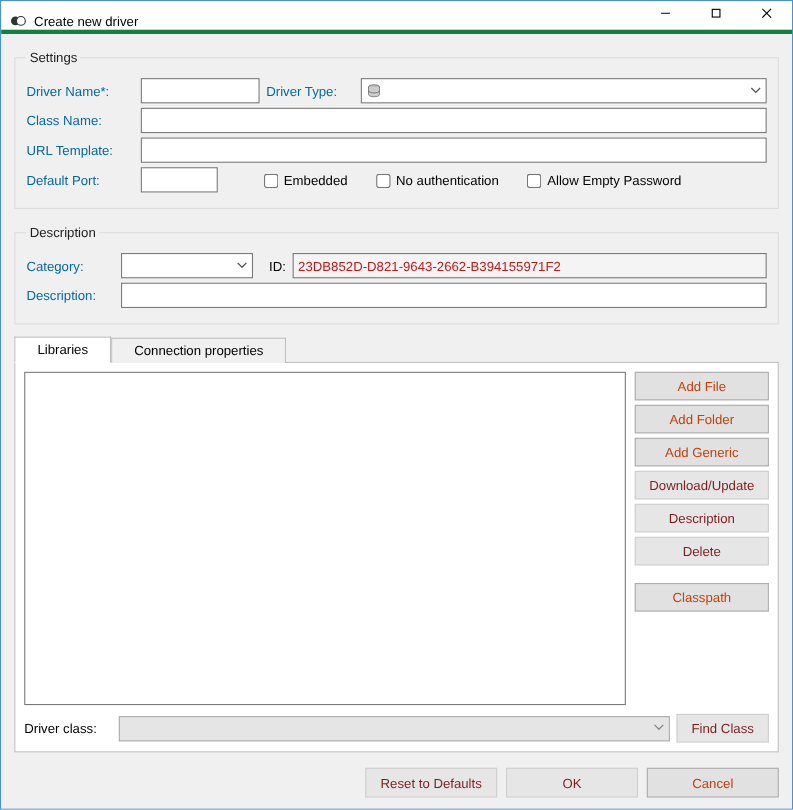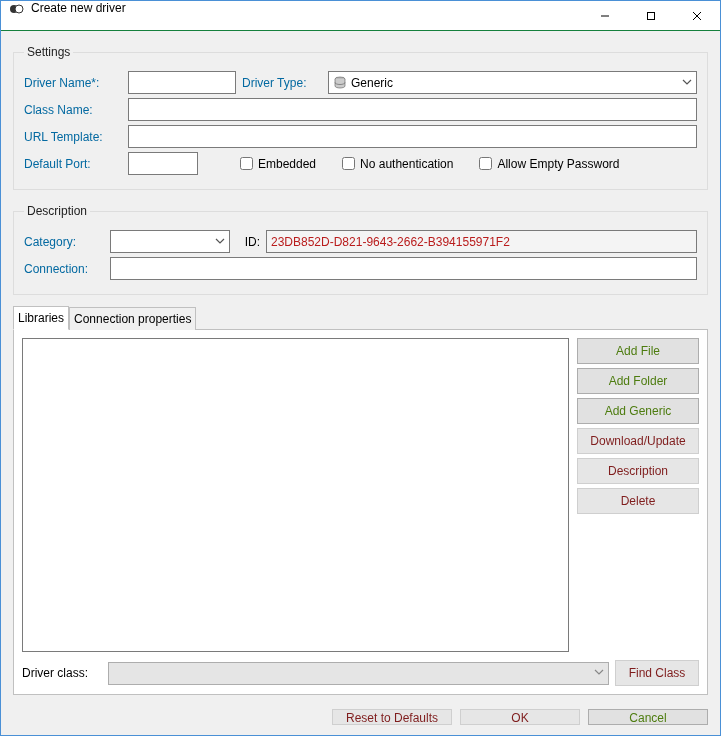--- a/index.html
+++ b/index.html
@@ -10,24 +10,24 @@
     background: #fff;
     color: #000;
     width: 721px;
     height: 736px;
     overflow: hidden;
     border: 1px solid #4a90d6;
   }
   .titlebar {
     height: 30px;
     display: flex;
-    align-items: flex-start;
+    align-items: flex-end;
     padding-left: 8px;
     background: #fff;
-    border-bottom: 1px solid #15803d;
+    border-bottom: 4px solid #15803d;
   }
   .titlebar .appicon {
     width: 16px; height: 16px;
     margin-right: 6px;
     display: inline-flex; align-items: center; justify-content: center;
     font-size: 13px;
   }
   .titlebar .title { flex: 0 0 auto; }
   .titlebar .spacer { flex: 1; }
   .titlebar .winbtn {
@@ -88,30 +88,30 @@
   .select .chev {
     position: absolute; right: 4px; top: 50%; transform: translateY(-50%);
   }
   .select.disabled { background: #e5e5e5; color: #6d6d6d; border-color: #adadad; }
   .select.small { flex: none; width: 120px; }
 
   .dbicon {
     display:inline-flex; width:14px; height:14px; margin-right:4px;
   }
 
-  .chkwrap { display: inline-flex; align-items: flex-start; gap: 5px; margin-right: 20px; }
+  .chkwrap { display: inline-flex; align-items: flex-end; gap: 5px; margin-right: 20px; }
   .chkwrap input { width: 13px; height: 13px; margin:0; }
 
   .tabs {
     display: flex;
     align-items: flex-end;
     height: 24px;
   }
   .tab {
-    padding: 4px 4px;
+    padding: 4px 20px;
     border: 1px solid #c0c0c0;
     border-bottom: none;
     background: #f0f0f0;
     margin-right: 0;
     font-size: 12px;
     position: relative;
     top: 1px;
   }
   .tab.active {
     background: #fff;
@@ -142,41 +142,41 @@
     display: flex;
     flex-direction: column;
     gap: 4px;
   }
 
   button.btn {
     height: 26px;
     background: #e1e1e1;
     border: 1px solid #adadad;
     font: inherit;
-    color: #4d7c0f;
+    color: #c2410c;
     cursor: pointer;
   }
   button.btn:disabled {
     color: #7f1d1d;
     background: #e6e6e6;
     border-color: #cfcfcf;
     cursor: default;
   }
 
   .driverclass-row { margin-top: 8px; display: flex; align-items: center; gap: 6px; }
   .driverclass-row .lbl2 { width: 80px; }
 
   .footer {
     margin-top: 10px;
     display: flex;
     justify-content: flex-end;
     gap: 8px;
     padding: 4px 0 2px;
   }
-  .footer button.btn { width: 120px; height: 16px; }
+  .footer button.btn { width: 120px; height: 27px; }
 
   svg.chev-svg { width:10px; height:10px; }
 </style>
 </head>
 <body>
 
 <div class="titlebar">
   <span class="appicon">
     <svg width="14" height="14" viewBox="0 0 14 14">
       <circle cx="4" cy="7" r="4" fill="#333"></circle>
@@ -213,21 +213,20 @@
       <input type="text" class="fld small" style="width: 108px;" value="">
       <span class="lbl" style="width:80px">Driver Type:</span>
       <div class="select">
         <span class="dbicon">
           <svg viewBox="0 0 14 14" width="14" height="14">
             <ellipse cx="7" cy="3" rx="5" ry="2" fill="#bbb" stroke="#555" stroke-width="0.6"></ellipse>
             <path d="M2 3v7c0 1.1 2.24 2 5 2s5-.9 5-2V3" fill="#ccc" stroke="#555" stroke-width="0.6"></path>
             <path d="M2 6.5c0 1.1 2.24 2 5 2s5-.9 5-2" fill="none" stroke="#555" stroke-width="0.6"></path>
           </svg>
         </span>
-        <span class="sel-text">Generic</span>
         <span class="chev">
           <svg class="chev-svg" viewBox="0 0 10 10">
               <path d="M1 3 L5 7 L9 3" fill="none" stroke="#555" stroke-width="1.2"></path>
             </svg>
         </span>
       </div>
     </div>
 
     <div class="row">
       <span class="lbl">Class Name:</span>
@@ -269,41 +268,42 @@
           <svg class="chev-svg" viewBox="0 0 10 10">
               <path d="M1 3 L5 7 L9 3" fill="none" stroke="#555" stroke-width="1.2"></path>
             </svg>
         </span>
       </div>
       <span style="width:24px; text-align:right">ID:</span>
       <input type="text" class="fld grow" readonly="" style="background: rgb(244, 244, 244);" value="23DB852D-D821-9643-2662-B394155971F2">
     </div>
 
     <div class="row">
-      <span class="lbl short">Connection:</span>
+      <span class="lbl short">Description:</span>
       <input type="text" class="fld grow" value="" style="">
     </div>
   </fieldset>
 
   <div class="tabs">
     <div class="tab active">Libraries</div>
     <div class="tab">Connection properties</div>
   </div>
 
   <div class="tabpanel">
     <div class="libarea">
       <div class="liblist"></div>
       <div class="libbtns">
         <button class="btn">Add File</button>
         <button class="btn">Add Folder</button>
         <button class="btn">Add Generic</button>
         <button class="btn" disabled="">Download/Update</button>
         <button class="btn" disabled="">Description</button>
         <button class="btn" disabled="">Delete</button>
         <div style="height:8px"></div>
+        <button class="btn">Classpath</button>
       </div>
     </div>
 
     <div class="driverclass-row">
       <span class="lbl2">Driver class:</span>
       <div class="select disabled" style="flex:1">
         <span class="sel-text"></span>
         <span class="chev">
           <svg class="chev-svg" viewBox="0 0 10 10">
               <path d="M1 3 L5 7 L9 3" fill="none" stroke="#888" stroke-width="1.2"></path>

